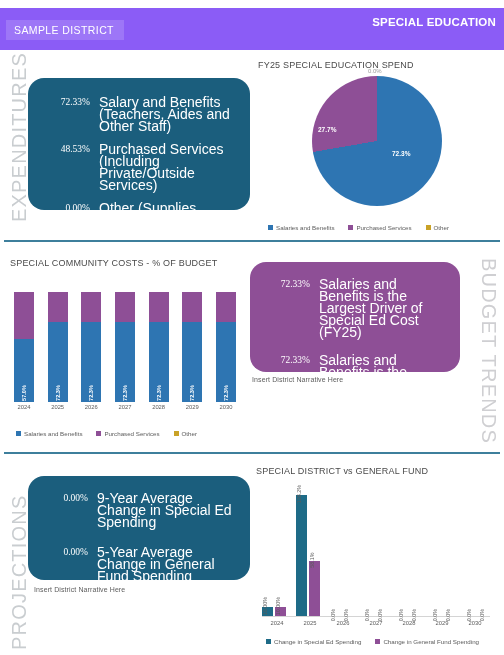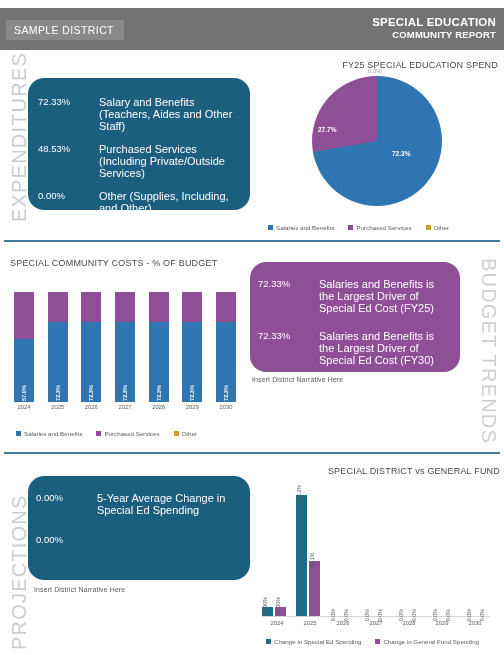--- a/index.html
+++ b/index.html
@@ -4,21 +4,21 @@
 <style>
   html,body{margin:0;padding:0;background:#ffffff;}
   body{
     width:504px;height:655px;position:relative;overflow:hidden;
     font-family:"Liberation Sans",sans-serif;
     color:#3f3f3f;
   }
   
   .header{
     position:absolute;left:0;top:8px;width:504px;height:42px;
-    background:#737373;
+    background:#8b5cf6;
   }
   .district-badge{
     position:absolute;left:6px;top:12px;height:18px;
     padding:2px 10px 0 8px;
     background:rgba(255,255,255,.16);
     color:#ffffff;font-size:10.5px;letter-spacing:.4px;
     line-height:16px;white-space:nowrap;
   }
   .header-title{
     position:absolute;right:8px;top:8px;text-align:right;color:#ffffff;
@@ -39,25 +39,25 @@
   #rail-bt{right:4px;top:258px;height:180px;color:#cfcfd2;}
   #rail-proj{left:8px;top:470px;height:180px;}
 
   
   .panel{
     position:absolute;border-radius:16px;color:#fff;
   }
   .panel-rows{padding:0;}
   .prow{display:flex;margin-bottom:11px;}
   .prow .pct{
-    width:52px;text-align:left;flex:0 0 52px;
-    font-size:9.5px;line-height:12px;
+    width:52px;text-align:right;flex:0 0 52px;
+    font-size:9.5px;line-height:12px;font-family:Liberation Serif, serif;
   }
   .prow .txt{
-    margin-left:9px;font-size:11px;line-height:12px;
+    margin-left:9px;font-size:14px;line-height:12px;
   }
   #panel-exp{
     left:28px;top:78px;width:222px;height:132px;
     background:#1b5e7d;padding:18px 14px 0 10px;box-sizing:border-box;
   }
   #panel-bt{
     left:250px;top:262px;width:210px;height:110px;
     background:#8e4f96;padding:16px 12px 0 8px;box-sizing:border-box;
   }
   #panel-proj{
@@ -73,21 +73,21 @@
   
   .divider{
     position:absolute;left:4px;width:496px;height:2px;background:#3e7f9c;
   }
   #div1{top:240px;}
   #div2{top:452px;}
 
   
   .chart-title{
     position:absolute;font-size:9px;letter-spacing:.2px;color:#4a4a4a;
-    text-align:right;white-space:nowrap;
+    text-align:left;white-space:nowrap;
   }
   .legend{
     position:absolute;display:flex;align-items:center;
     font-size:6.2px;color:#5b5b5b;
   }
   .legend .li{display:flex;align-items:center;margin-right:14px;white-space:nowrap;}
   .legend .sw{width:5px;height:5px;margin-right:3px;display:inline-block;}
 
   
   #pie-title{left:258px;top:60px;width:240px;}
@@ -152,21 +152,20 @@
   #gb-axis span{width:30px;text-align:center;font-size:5.8px;color:#5b5b5b;}
   #gb-legend{left:266px;top:638px;}
 </style>
 </head>
 <body>
 
 <div class="header">
   <div class="district-badge">SAMPLE DISTRICT</div>
   <div class="header-title">
     <div class="l1">SPECIAL EDUCATION</div>
-    <div class="l2">COMMUNITY REPORT</div>
   </div>
 </div>
 
 <div class="rail left" id="rail-exp">EXPENDITURES</div>
 <div class="rail" id="rail-bt">BUDGET TRENDS</div>
 <div class="rail left" id="rail-proj">PROJECTIONS</div>
 
 <div class="panel panel-rows" id="panel-exp">
   <div class="prow">
     <div class="pct">72.33%</div>
@@ -283,24 +282,25 @@
     <div class="txt">Salaries and Benefits is the Largest Driver of Special Ed Cost (FY30)</div>
   </div>
 </div>
 <div class="narrative" id="narr-bt">Insert District Narrative Here</div>
 
 <div class="divider" id="div2"></div>
 
 <div class="panel panel-rows" id="panel-proj">
   <div class="prow">
     <div class="pct">0.00%</div>
-    <div class="txt">5-Year Average Change in Special Ed Spending</div>
+    <div class="txt">9-Year Average Change in Special Ed Spending</div>
   </div>
   <div class="prow" style="margin-top:18px">
     <div class="pct">0.00%</div>
+    <div class="txt">5-Year Average Change in General Fund Spending</div>
   </div>
 </div>
 <div class="narrative" id="narr-proj">Insert District Narrative Here</div>
 
 <div class="chart-title" id="gb-title">SPECIAL DISTRICT vs GENERAL FUND</div>
 <div id="gb-plot">
     <div class="gb-group">
       <div class="gb-bar a" style="height: 9.42857px;">
         <div class="gv">10.00%</div>
       </div>

